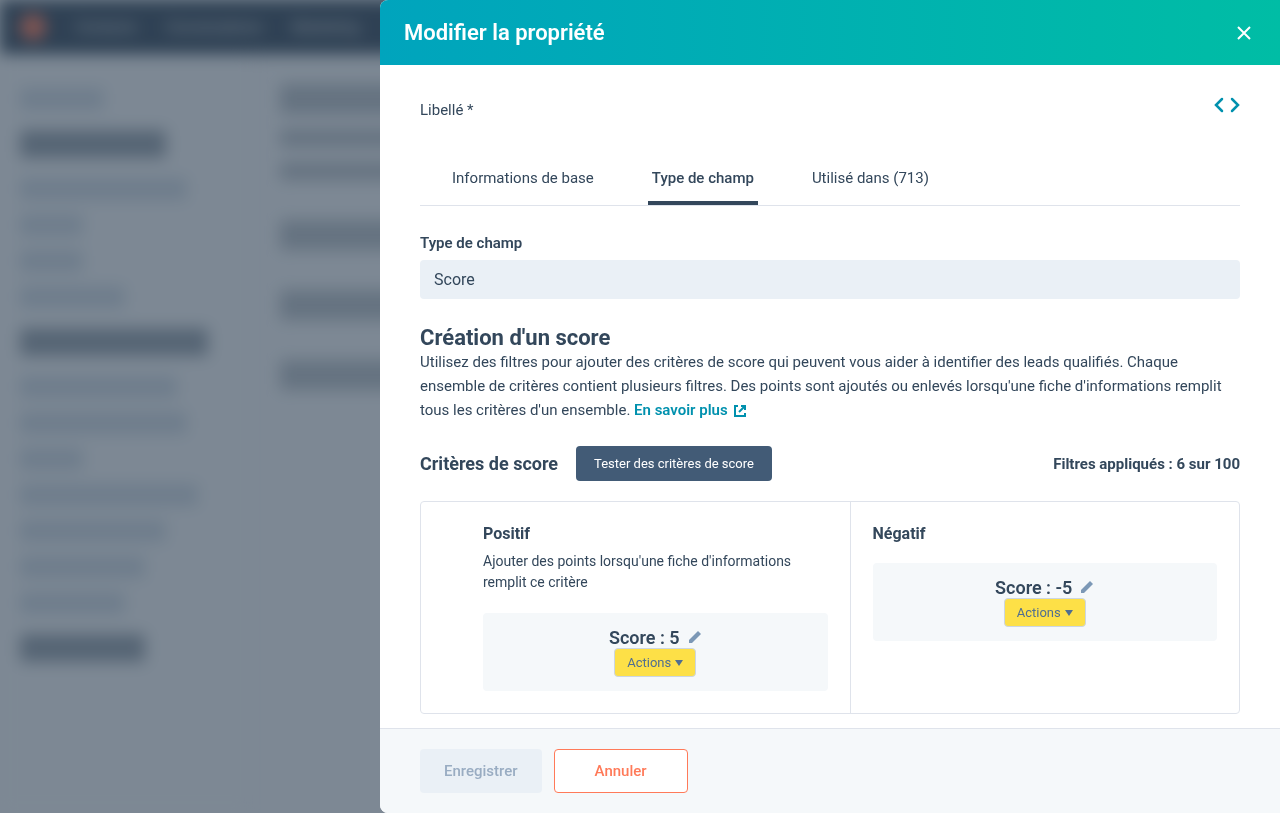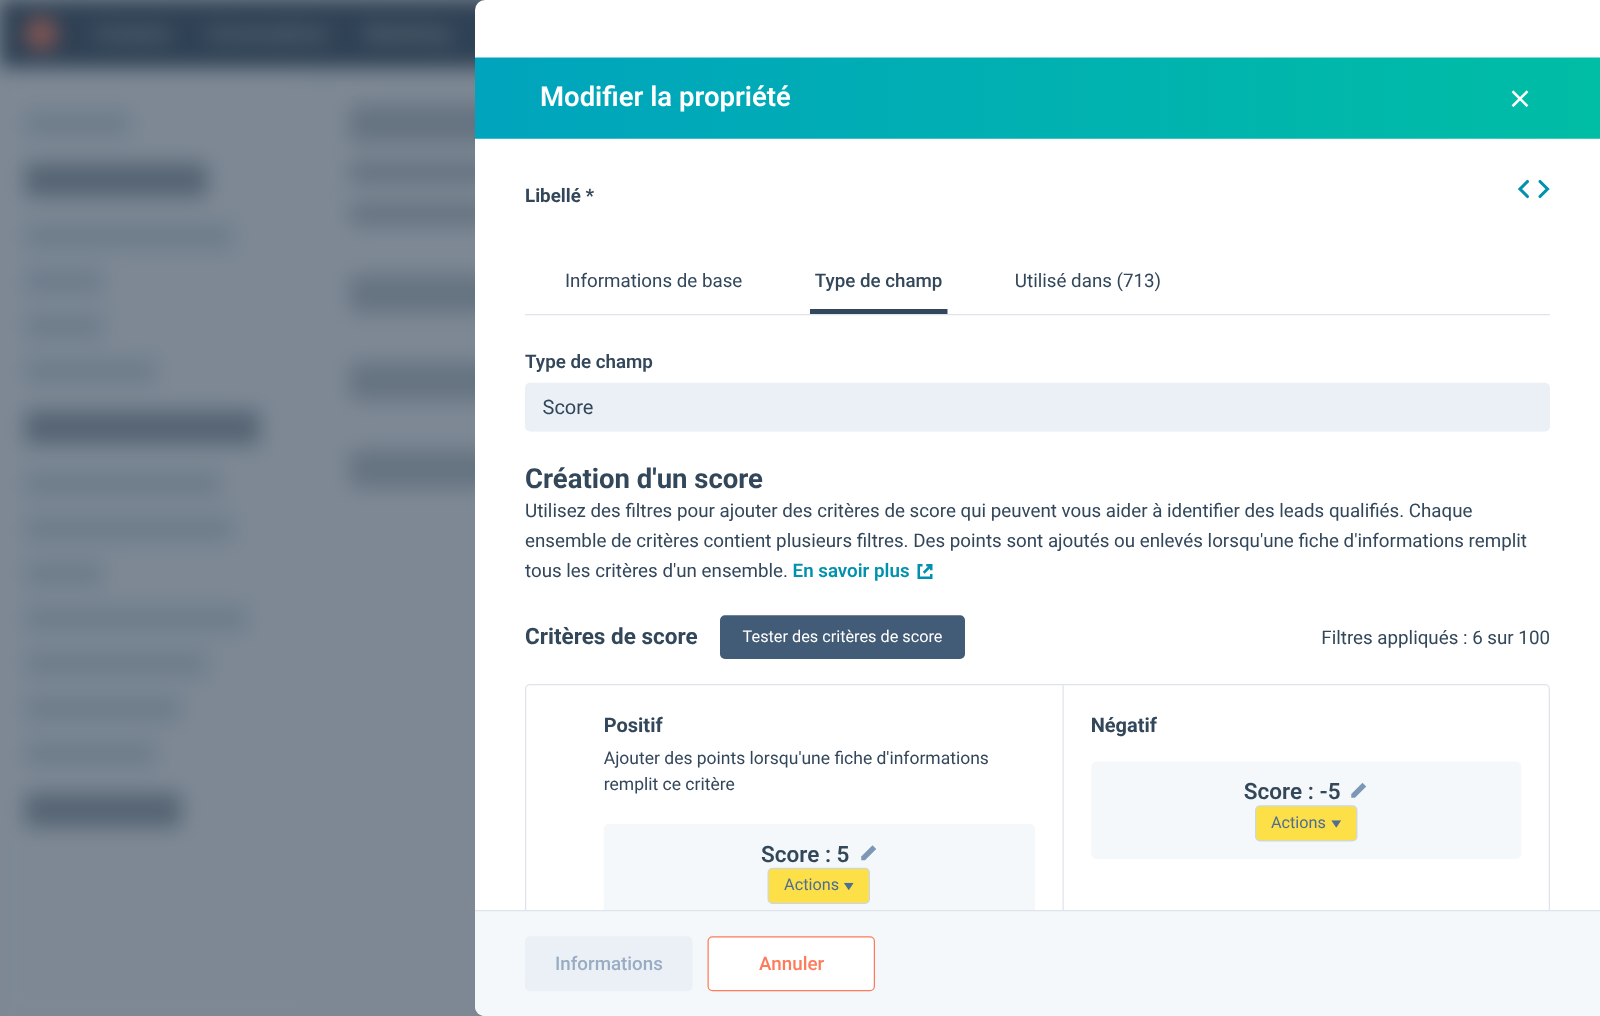--- a/index.html
+++ b/index.html
@@ -94,25 +94,24 @@
       background: #fff;
       z-index: 2;
       display: flex;
       flex-direction: column;
       border-radius: 8px 0 0 8px;
       overflow: hidden;
     }
     .panel-header {
       background: linear-gradient(90deg, #00a4bd 0%, #00bda5 100%);
       color: #fff;
-      padding: 20px 52px;
+      padding: 20px 24px;
       display: flex;
       justify-content: space-between;
       align-items: center;
-      margin-top: 46px;
     }
     .panel-header h1 {
       font-size: 22px;
       font-weight: 600;
     }
     .close-btn {
       cursor: pointer;
       width: 24px;
       height: 24px;
       display: flex;
@@ -133,21 +132,21 @@
       align-items: flex-end;
       gap: 18px;
     }
     .label-group {
       flex: 1;
     }
     .label-group label {
       display: block;
       font-size: 15px;
       color: #33475b;
-      font-weight: 700;
+      font-weight: 400;
       margin-bottom: 8px;
     }
     .text-input {
       width: 100%;
       padding: 10px 14px;
       border: 1px solid #cbd6e2;
       border-radius: 4px;
       font-size: 16px;
       color: #33475b;
       background: #f5f8fa;
@@ -222,21 +221,21 @@
       color: #fff;
       border: none;
       padding: 10px 18px;
       border-radius: 4px;
       font-size: 13px;
       cursor: pointer;
     }
     .filters-applied {
       margin-left: auto;
       font-size: 15px;
-      font-weight: 400;
+      font-weight: 700;
       color: #33475b;
       white-space: nowrap;
     }
     .criteria-box {
       border: 1px solid #dfe3eb;
       border-radius: 4px;
       margin-top: 20px;
       display: flex;
       padding-left: 40px;
     }
@@ -448,16 +447,16 @@
             <svg width="8" height="6" viewBox="0 0 8 6" fill="currentColor">
                 <path d="M0 0 L8 0 L4 6 Z"></path>
               </svg>
           </button>
         </div>
       </div>
     </div>
   </div>
 
   <div class="panel-footer">
-    <button class="btn-primary">Informations</button>
+    <button class="btn-primary">Enregistrer</button>
     <button class="btn-secondary">Annuler</button>
   </div>
 </div>
 
 </body></html>

